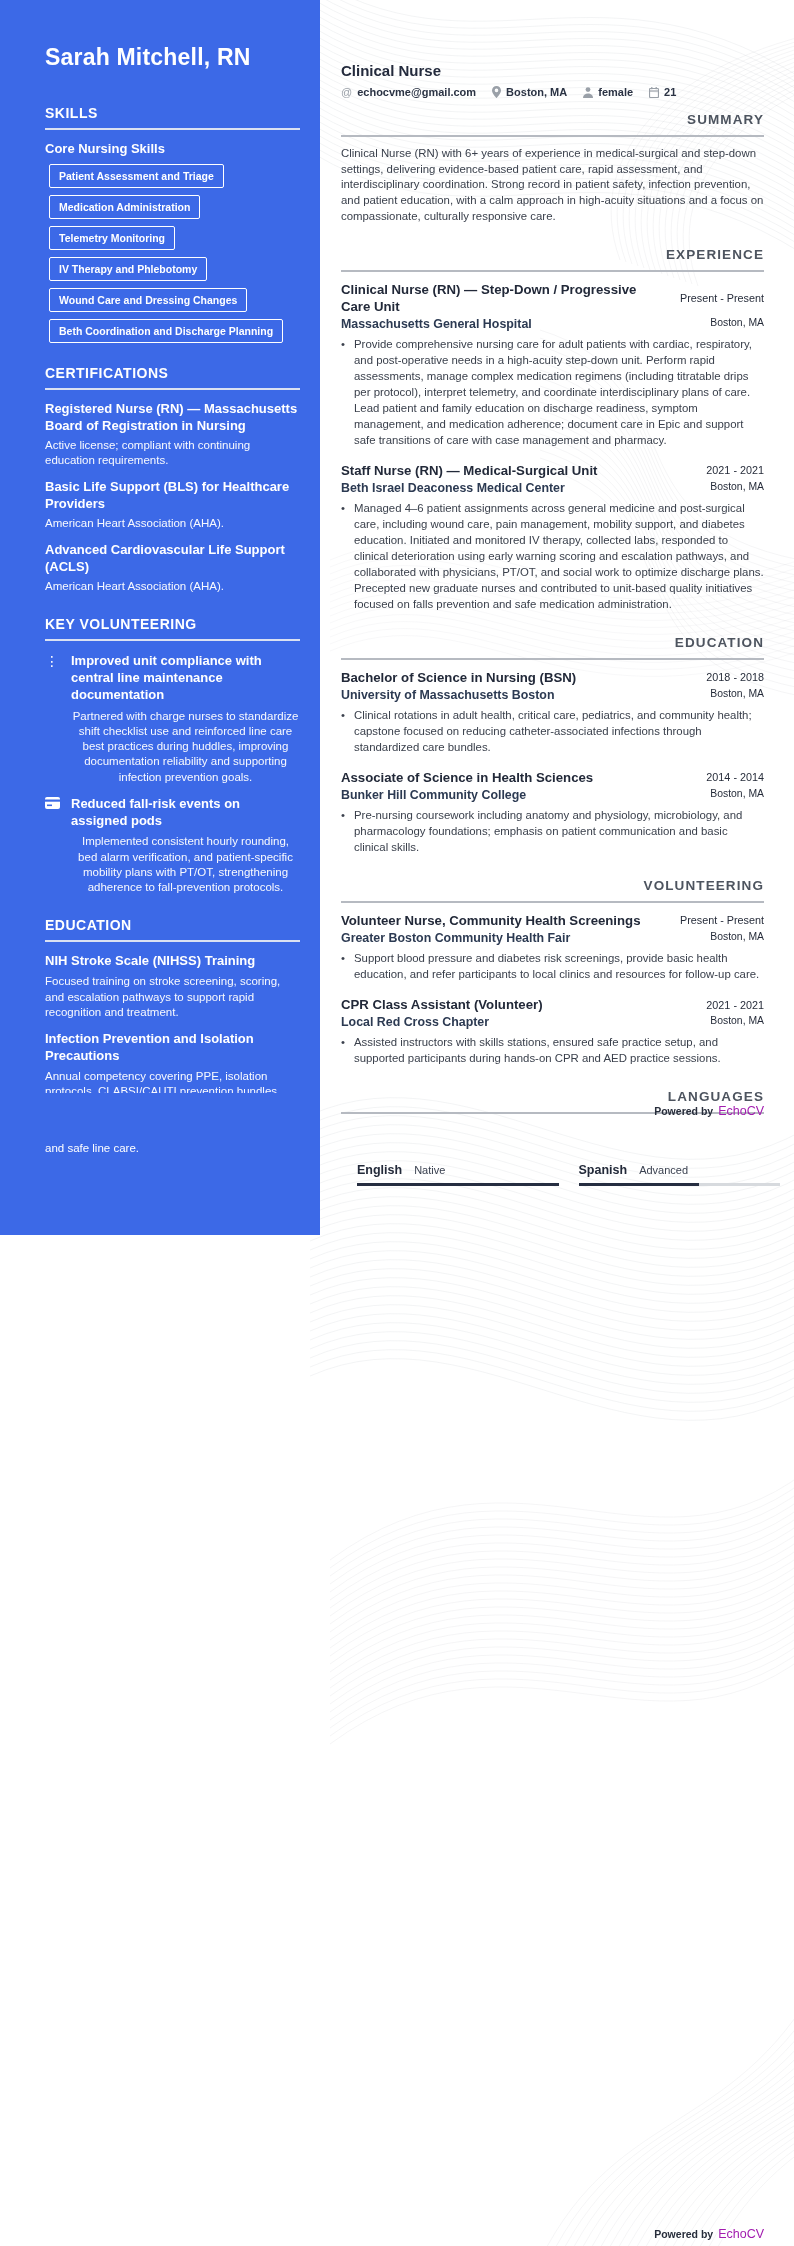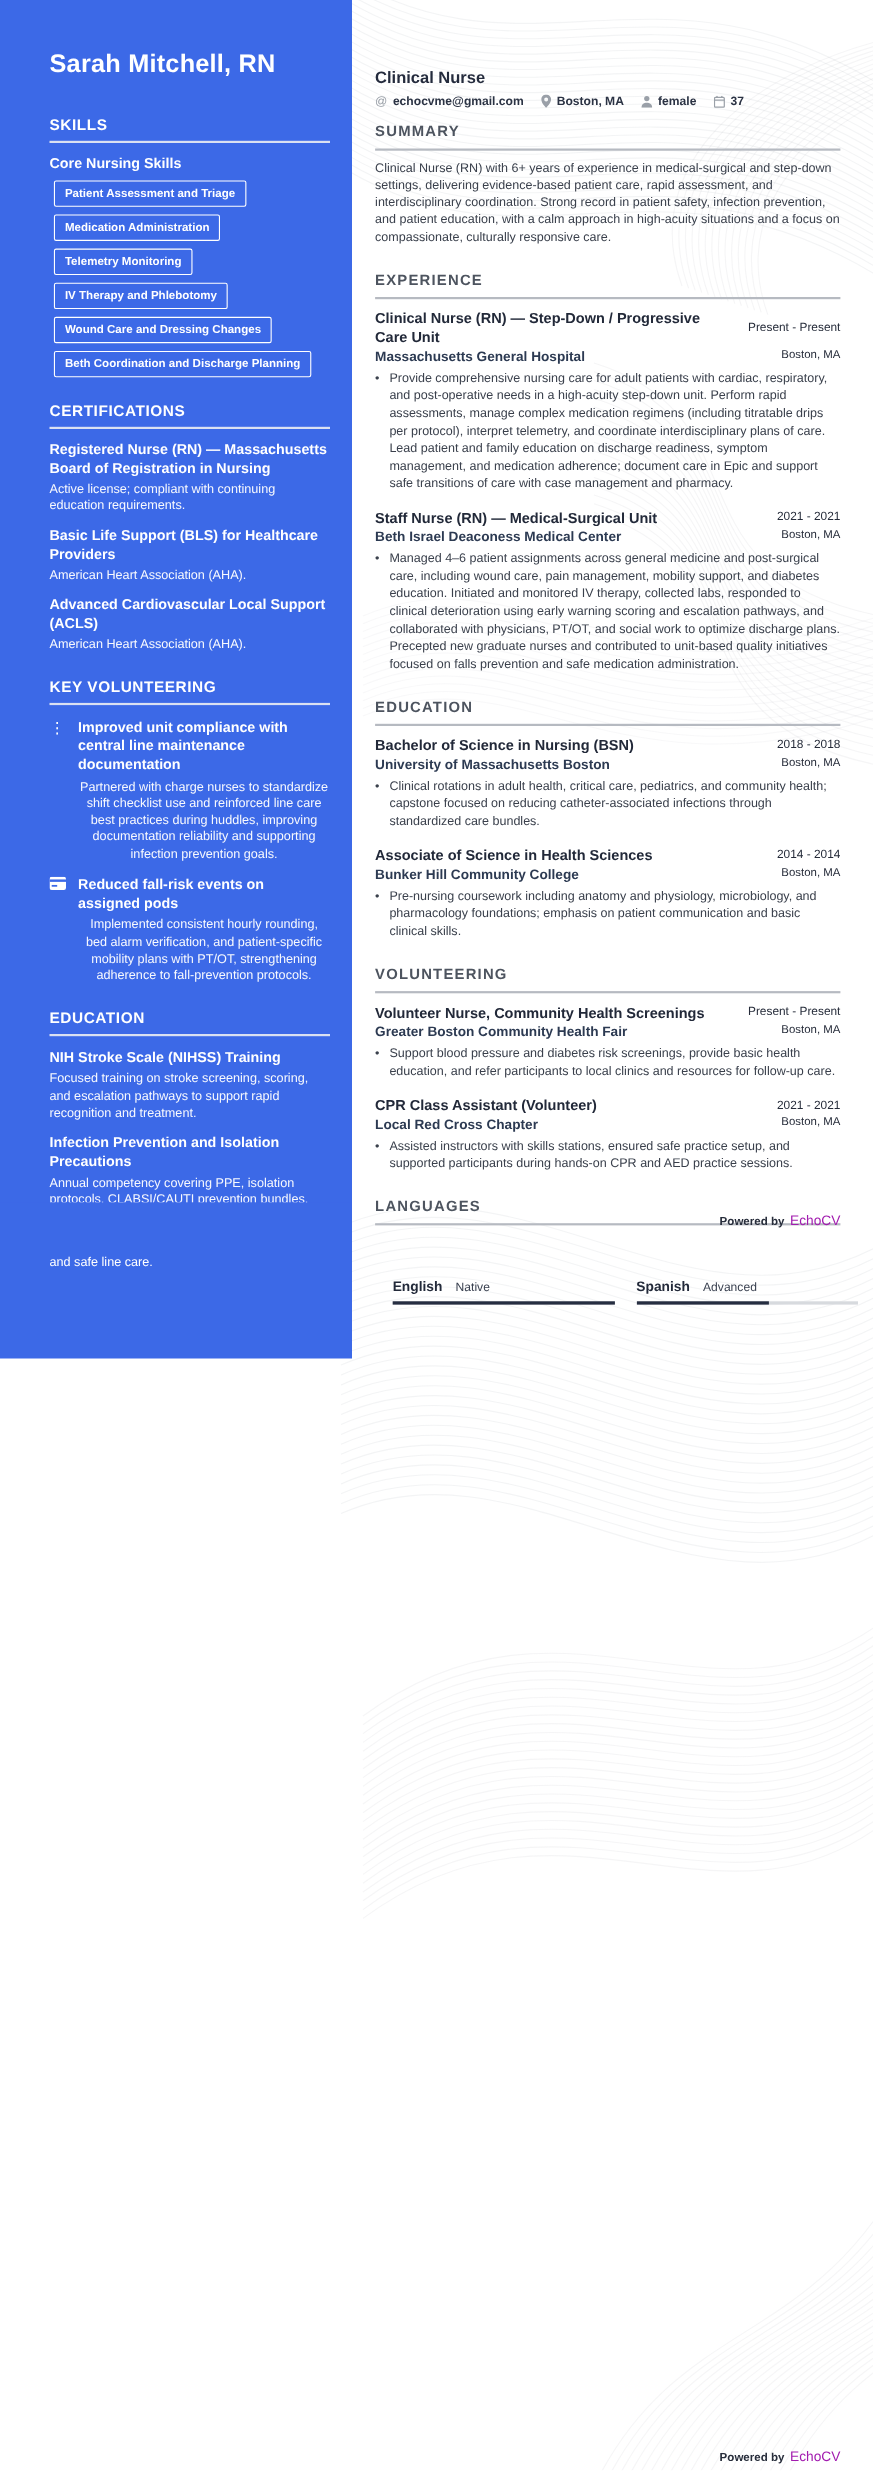--- a/index.html
+++ b/index.html
@@ -34,21 +34,21 @@
   #main{position:absolute;left:320px;top:0;width:474px;box-sizing:border-box;
         padding:38px 30px 0 21px;z-index:1;color:#3a404c;margin-top:24px;}
   .doc-title{font-size:15px;font-weight:700;color:#242b3d;}
   .contact-row{display:flex;align-items:center;gap:16px;margin-top:7px;}
   .contact-item{display:flex;align-items:center;gap:5px;font-size:11px;font-weight:700;color:#2b3344;}
   .c-icon{color:#9aa0a8;display:inline-flex;align-items:center;}
   .c-icon svg{display:block;}
   .at-glyph{font-size:11px;font-weight:400;}
   .section{margin-top:22px;}
   .section.first{margin-top:14px;}
-  .main-heading{font-size:13.5px;font-weight:600;letter-spacing:1.1px;color:#4d545f;}
+  .main-heading{font-size:13.5px;font-weight:600;letter-spacing:1.1px;color:#4d545f;text-align:right;}
   .main-rule{height:2px;background:#b6bac1;border:0;margin:8px 0 9px 0;}
   .body-text{font-size:11.4px;line-height:1.38;color:#3a404c;}
   .entry{margin-bottom:13px;}
   .entry:last-child{margin-bottom:0;}
   .entry-head{display:flex;justify-content:space-between;}
   .entry-title{font-size:13.2px;font-weight:700;color:#222939;line-height:1.3;max-width:315px;}
   .entry-dates{font-size:10.8px;font-weight:500;color:#262c3a;white-space:nowrap;align-self:center;margin-left:10px;}
   .entry-sub{display:flex;justify-content:space-between;align-items:flex-start;margin-top:2px;}
   .entry-org{font-size:12.4px;font-weight:700;color:#2c3a52;}
   .entry-loc{font-size:10.4px;font-weight:500;color:#262c3a;white-space:nowrap;margin-left:10px;}
@@ -240,21 +240,21 @@
       <span class="chip">Beth Coordination and Discharge Planning</span>
     </div>
 
     <div class="side-section">
       <div class="side-heading">CERTIFICATIONS</div>
       <div class="side-rule"></div>
       <div class="cert-title">Registered Nurse (RN) — Massachusetts Board of Registration in Nursing</div>
       <div class="cert-note">Active license; compliant with continuing education requirements.</div>
       <div class="cert-title">Basic Life Support (BLS) for Healthcare Providers</div>
       <div class="cert-note">American Heart Association (AHA).</div>
-      <div class="cert-title">Advanced Cardiovascular Local Support (ACLS)</div>
+      <div class="cert-title">Advanced Cardiovascular Life Support (ACLS)</div>
       <div class="cert-note">American Heart Association (AHA).</div>
     </div>
 
     <div class="side-section">
       <div class="side-heading">KEY VOLUNTEERING</div>
       <div class="side-rule"></div>
       <div class="ach-item">
         <div class="ach-icon">⋮</div>
         <div class="ach-body">
           <div class="ach-title">Improved unit compliance with central line maintenance documentation</div>
@@ -318,21 +318,21 @@
       </div>
       <div class="contact-item">
         <span class="c-icon">
           <svg width="10" height="11" viewBox="0 0 10 11">
               <rect x="0.5" y="1.5" width="9" height="9" rx="1" fill="none" stroke="#9aa0a8" stroke-width="1.2"></rect>
               <line x1="0.5" y1="4" x2="9.5" y2="4" stroke="#9aa0a8" stroke-width="1.2"></line>
               <line x1="2.8" y1="0" x2="2.8" y2="2.2" stroke="#9aa0a8" stroke-width="1.2"></line>
               <line x1="7.2" y1="0" x2="7.2" y2="2.2" stroke="#9aa0a8" stroke-width="1.2"></line>
             </svg>
         </span>
-        <span>37</span>
+        <span>21</span>
       </div>
     </div>
 
     <section class="section first">
       <div class="main-heading">SUMMARY</div>
       <div class="main-rule"></div>
       <p class="body-text" style="margin:0">Clinical Nurse (RN) with 6+ years of experience in medical-surgical and step-down settings, delivering evidence-based patient care, rapid assessment, and interdisciplinary coordination. Strong record in patient safety, infection prevention, and patient education, with a calm approach in high-acuity situations and a focus on compassionate, culturally responsive care.</p>
     </section>
 
     <section class="section">

